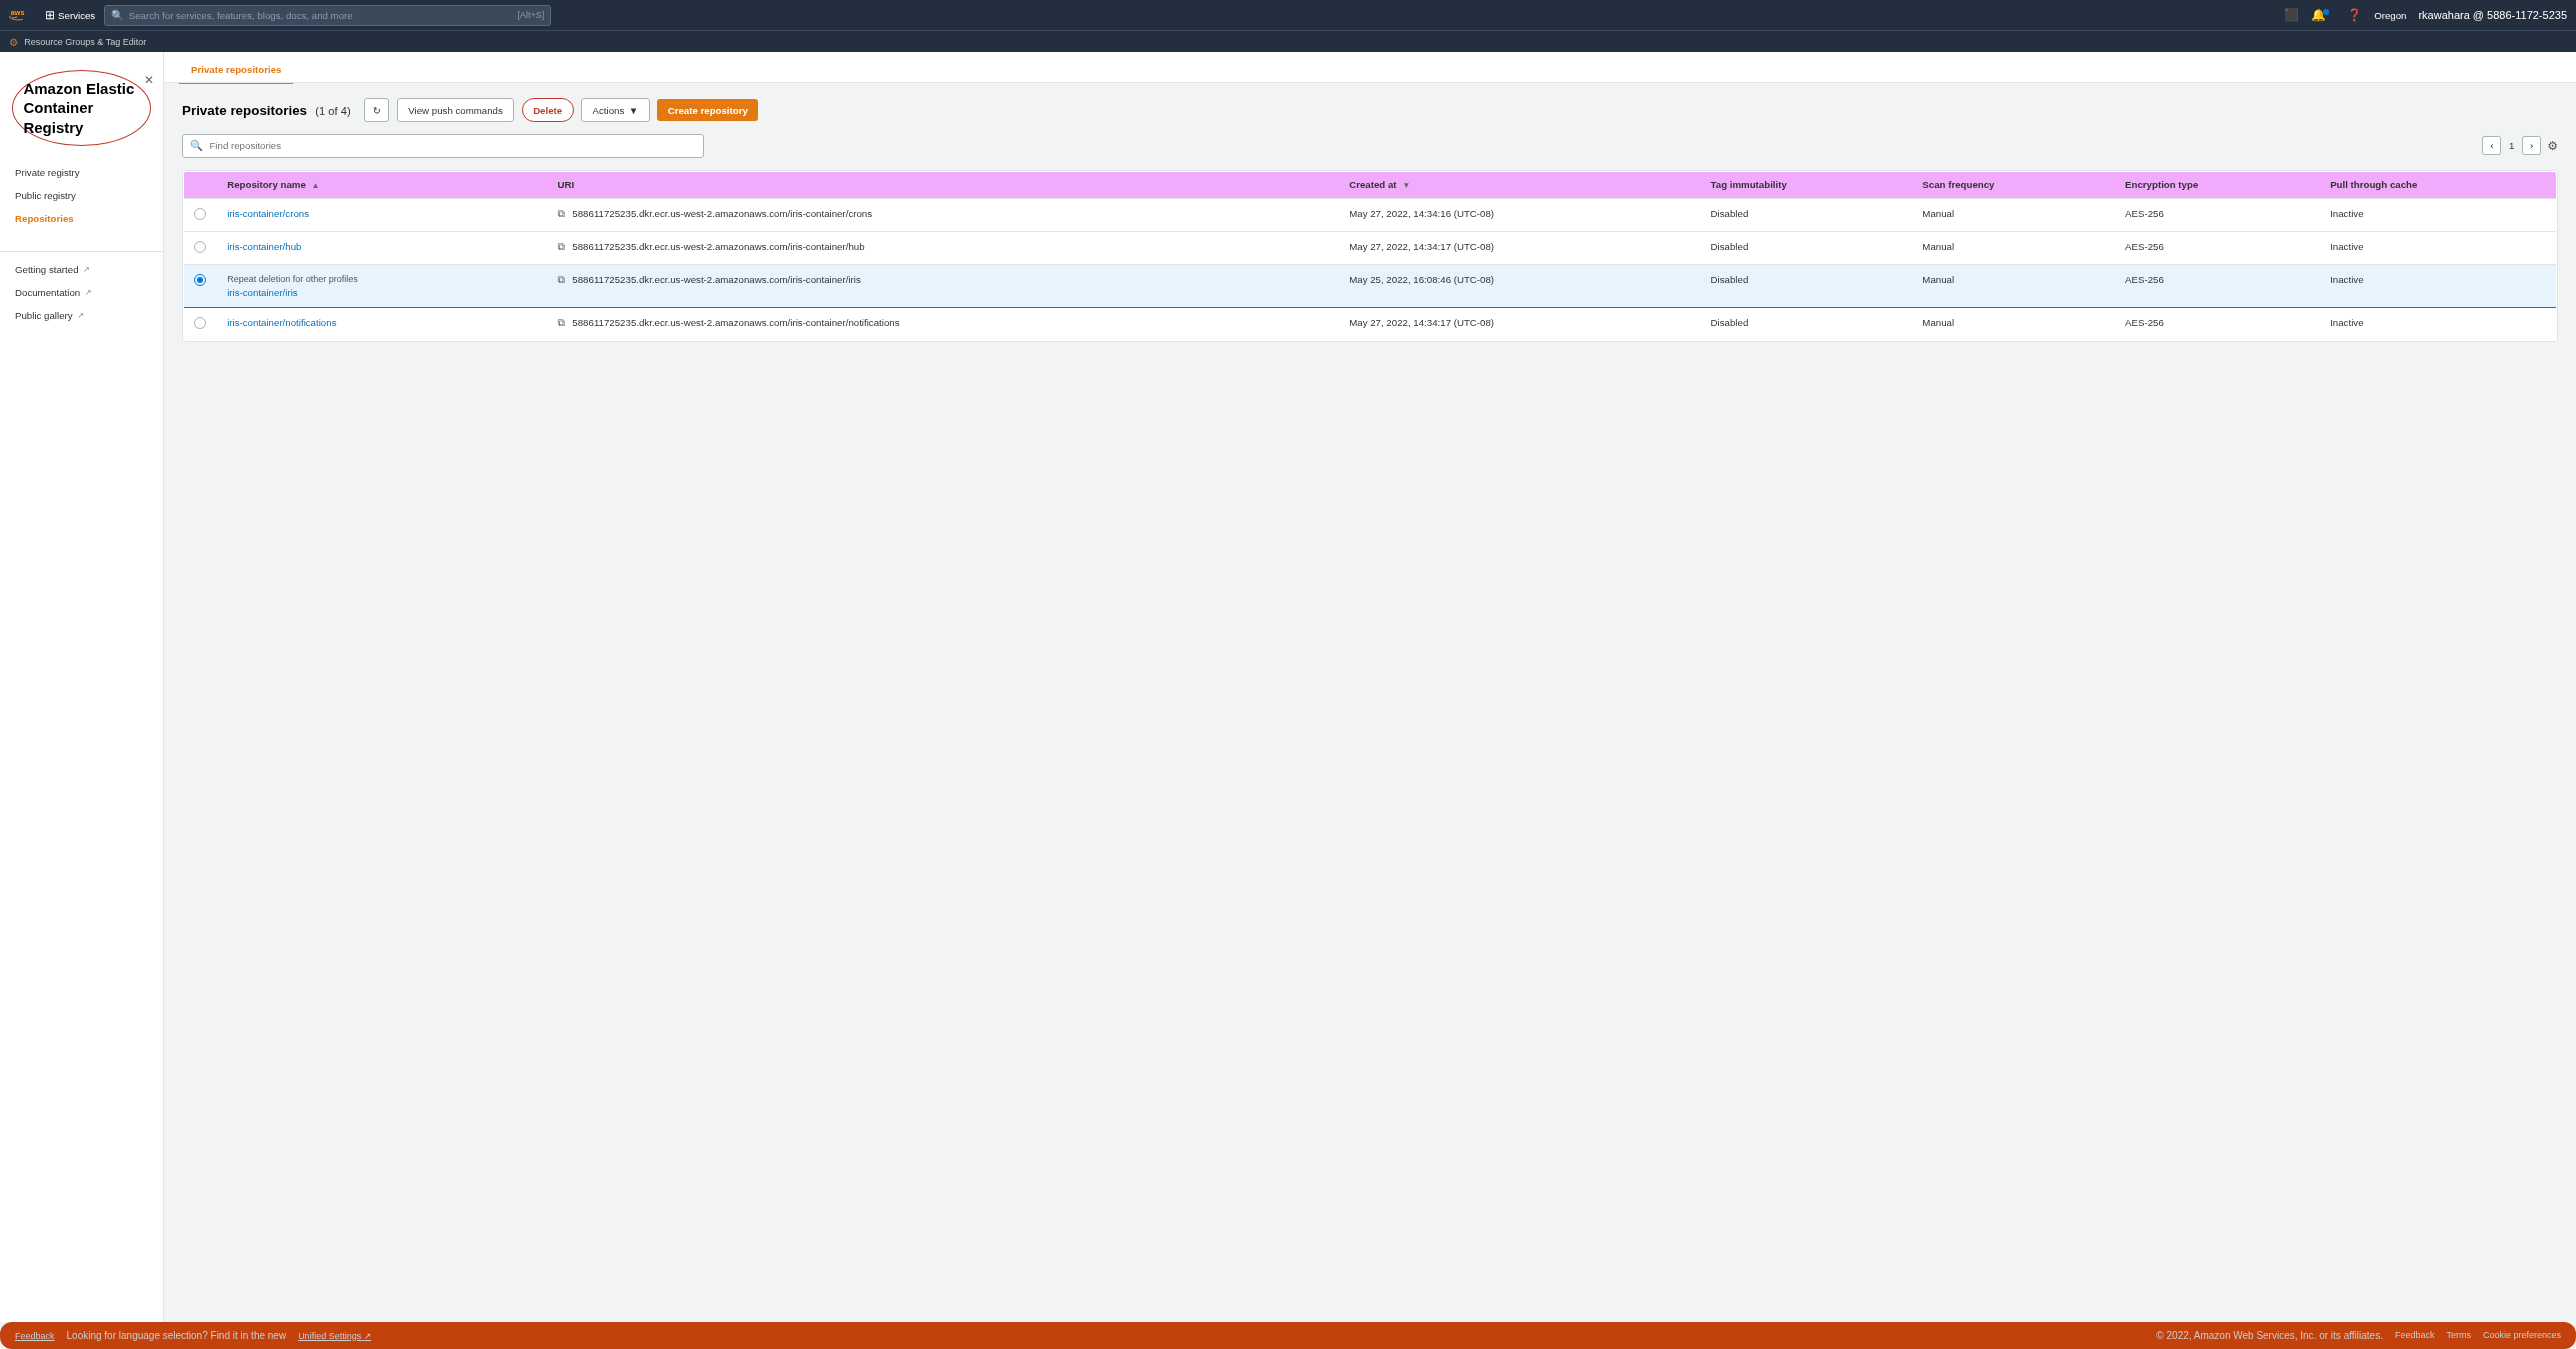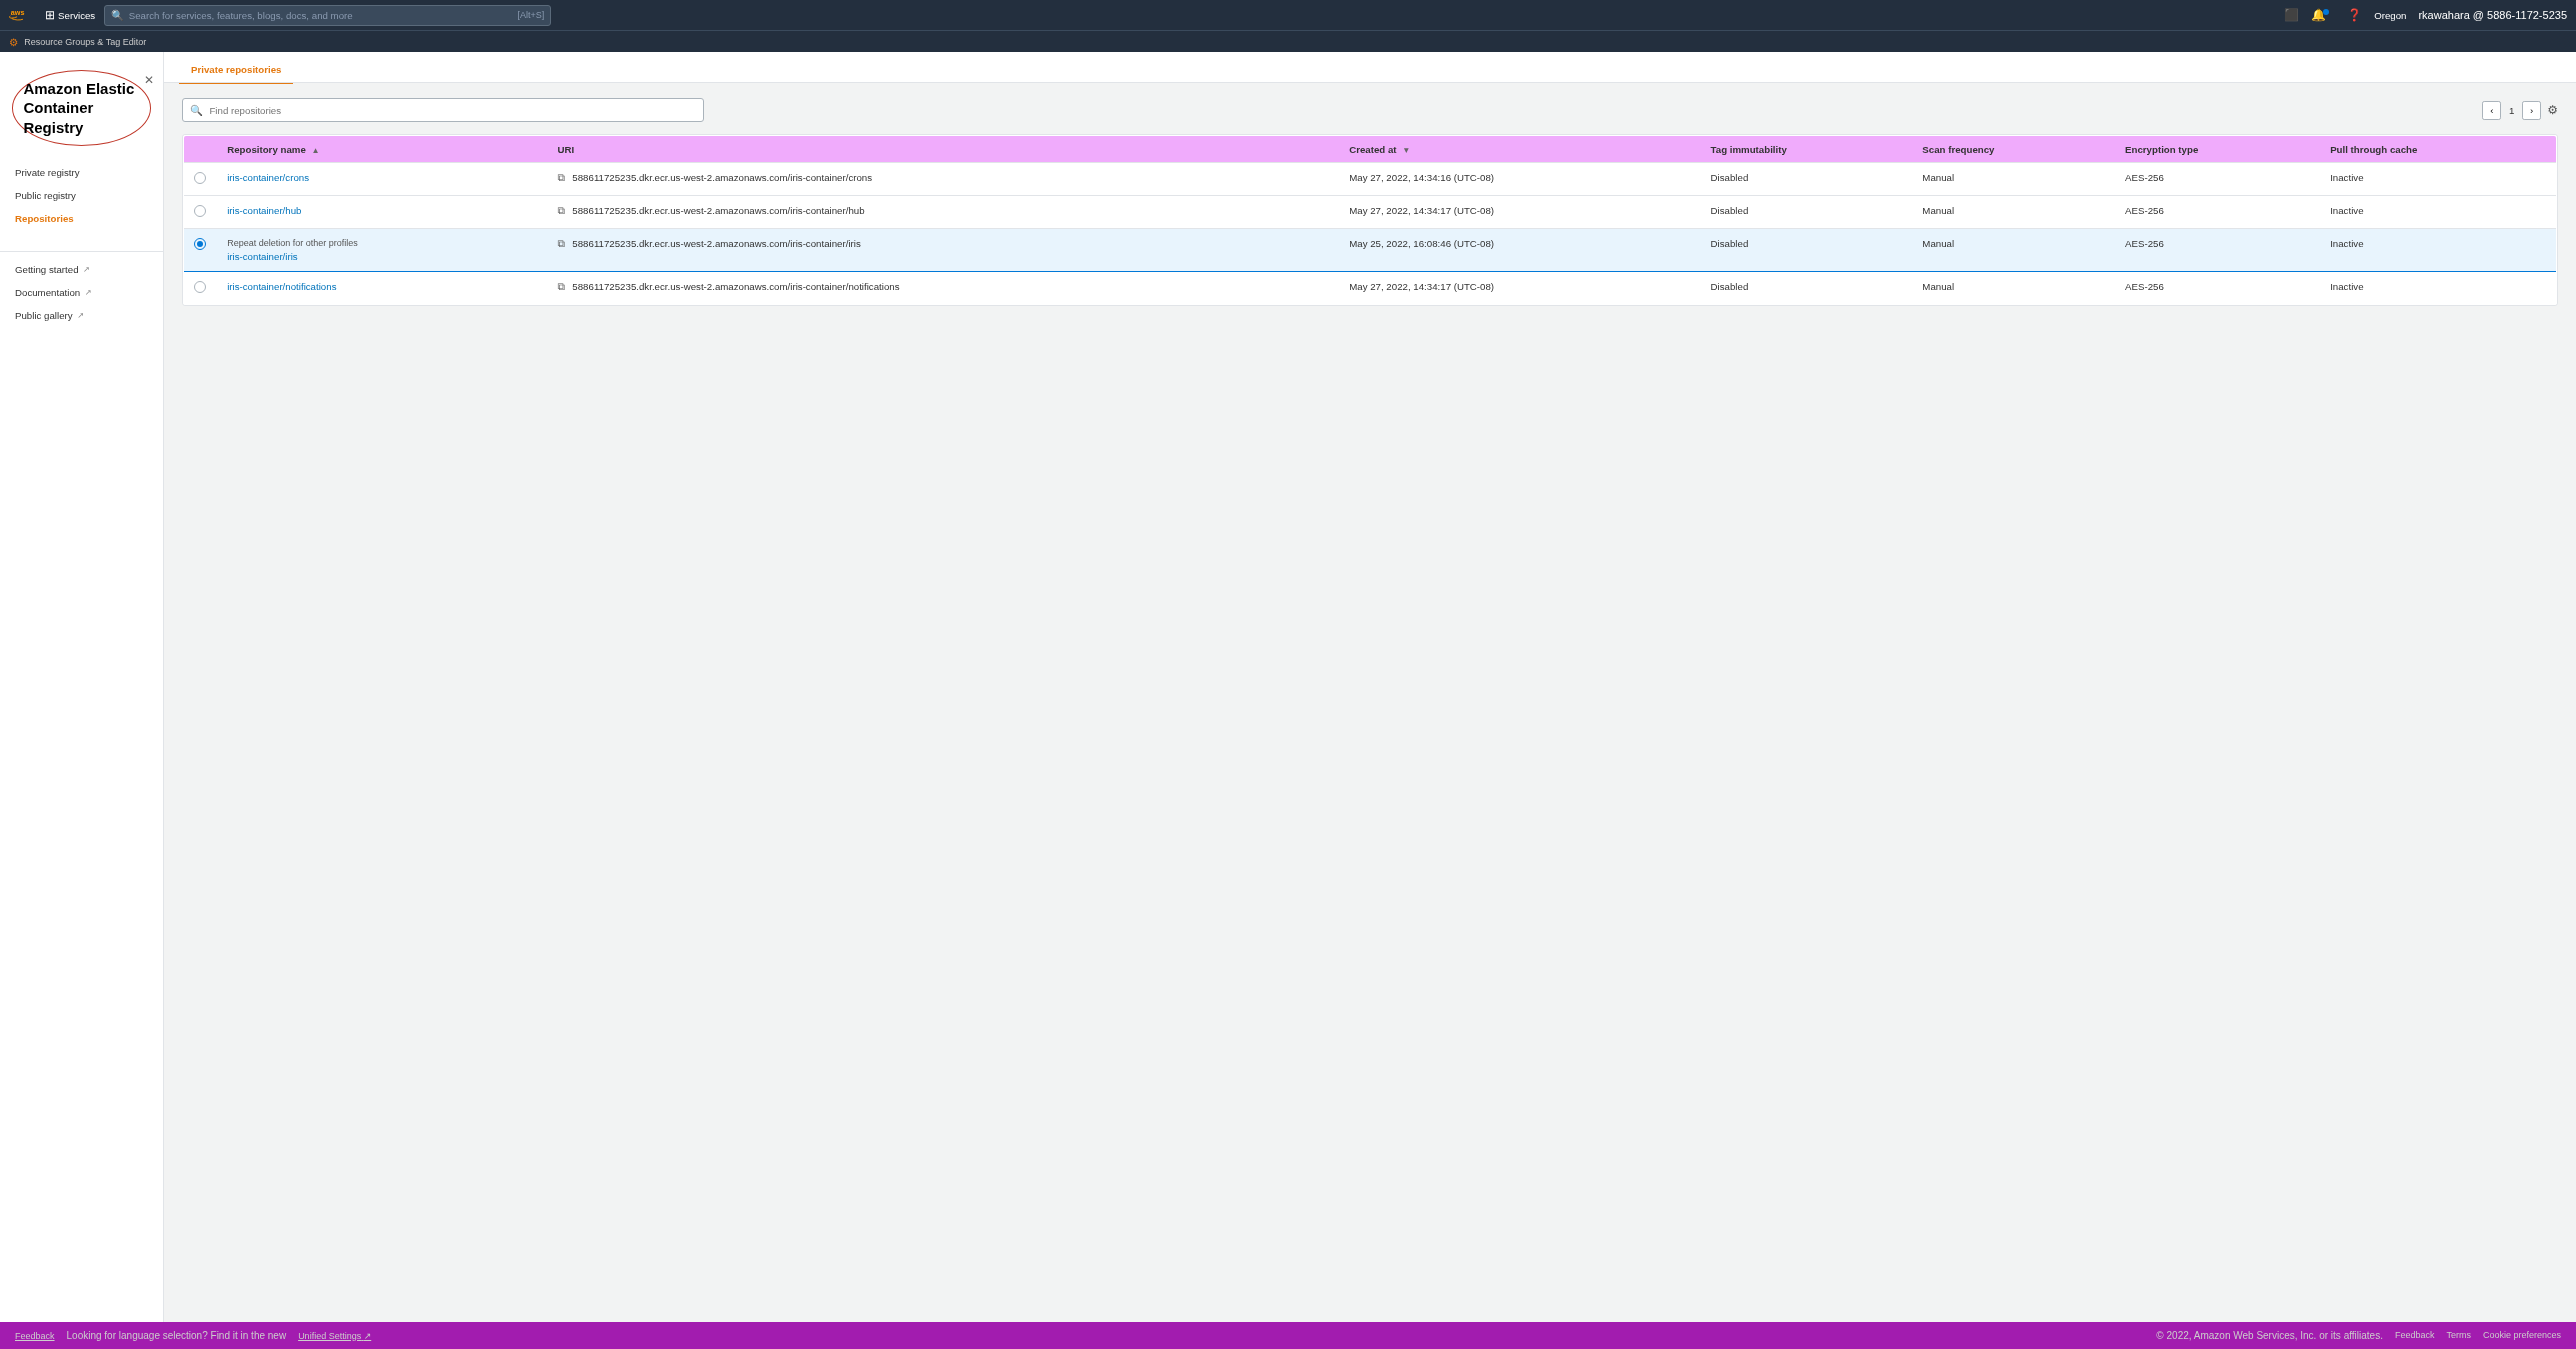--- a/index.html
+++ b/index.html
@@ -313,27 +313,28 @@
     
     .table-scroll-container {
       overflow-x: auto;
       border: 0.7px solid #e1e4e8;
       border-radius: 3px;
       background: #fff;
     }
 
     
     .footer {
-      background: #a21caf;
+      background: #c2410c;
       height: 27px;
       display: flex;
       align-items: center;
       padding: 0 15px;
       gap: 12px;
       flex-shrink: 0;
+      border-radius: 12px;
     }
     .footer-left { display: flex; align-items: center; gap: 12px; }
     .footer-link { color: #ccc; font-size: 9px; cursor: pointer; text-decoration: underline; }
     .footer-text { color: #ccc; font-size: 10px; }
     .footer-right { margin-left: auto; display: flex; gap: 12px; }
     .footer-right a { color: #ccc; font-size: 9px; cursor: pointer; }
   </style>
 </head>
 <body>
 
@@ -409,20 +410,34 @@
   </div>
 
   <div class="content-area">
 
     <div class="tab-bar">
       <div class="tab active">Private repositories</div>
     </div>
 
     <div class="main-panel">
 
+      <div class="panel-toolbar">
+        <span class="panel-title">
+          <span>Private repositories</span>
+          <span style="font-weight: 400; font-size: 11.2px; color: #333; margin-left: 4.5px;">(1 of 4)</span>
+        </span>
+        <button class="btn btn-refresh">↻</button>
+        <button class="btn">View push commands</button>
+        <button class="btn btn-delete">Delete</button>
+        <button class="btn">
+          <span>Actions</span>
+          <span>▼</span>
+        </button>
+        <button class="btn btn-primary">Create repository</button>
+      </div>
 
       <div style="display: flex; align-items: center; gap: 9px; margin-bottom: 12px;">
         <div class="search-bar">
           <span style="color: #888; font-size: 10.4px;">🔍</span>
           <input placeholder="Find repositories" style="">
         </div>
         <div class="pagination-area">
           <button class="pagination-btn">‹</button>
           <span class="pagination-num">1</span>
           <button class="pagination-btn">›</button>

